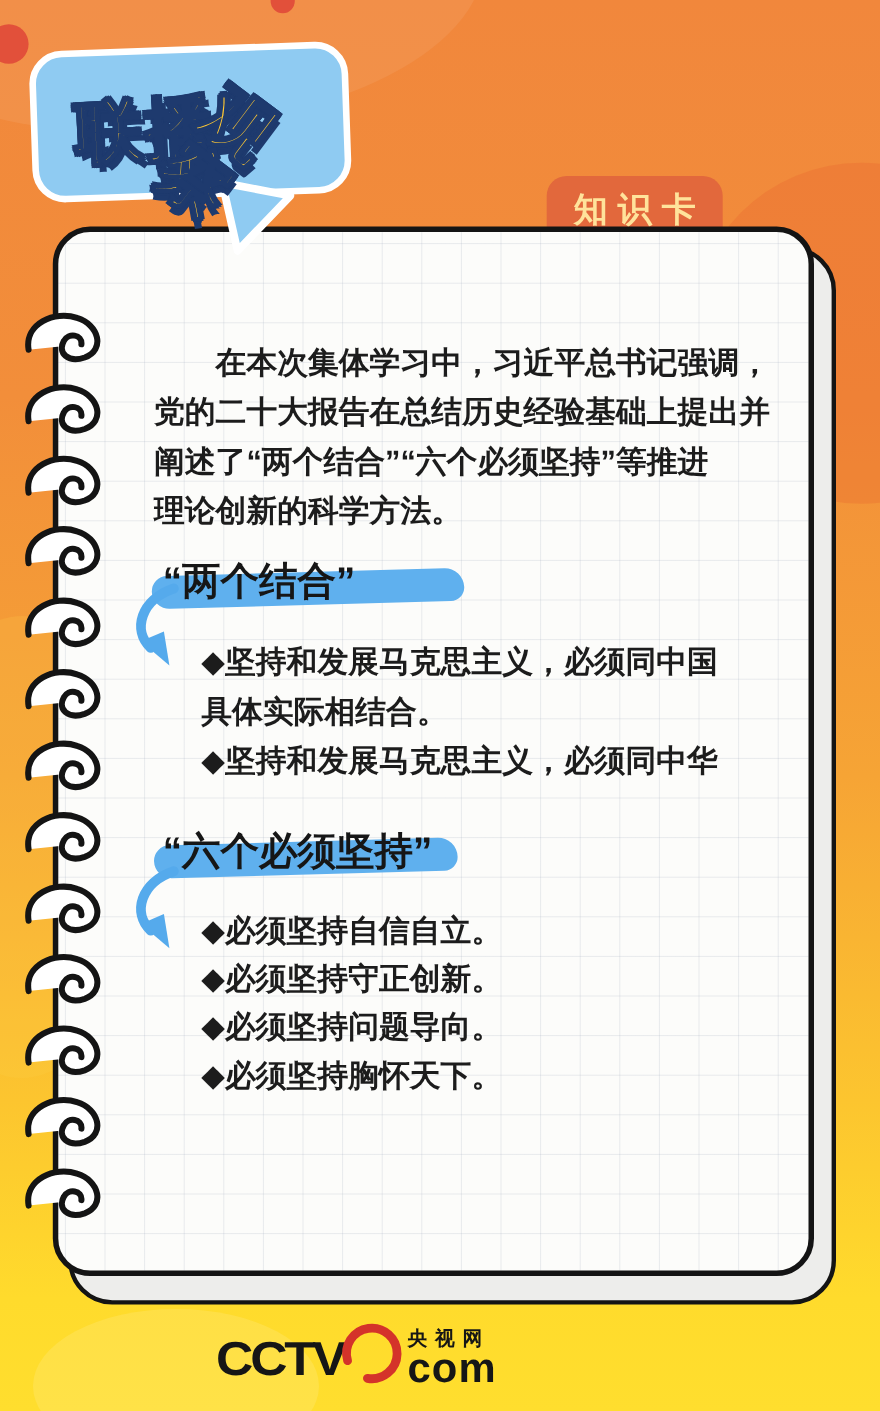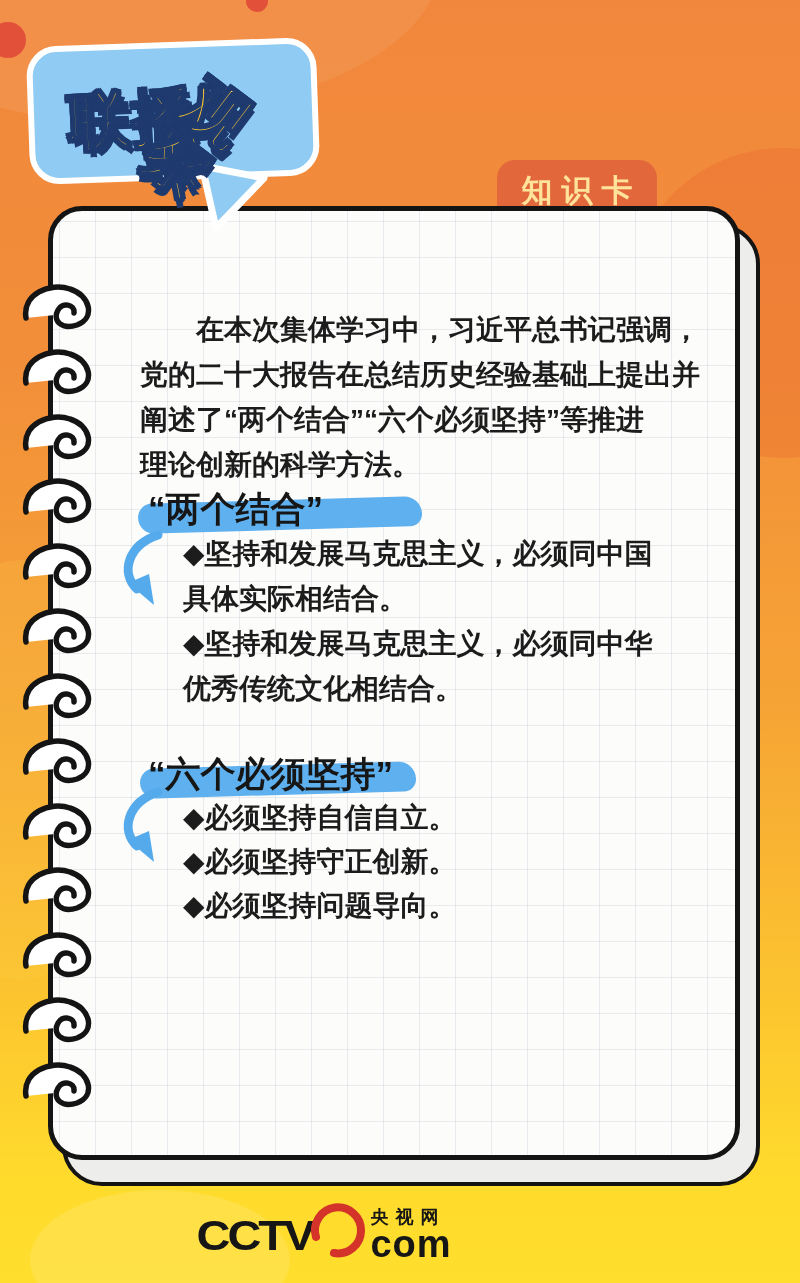--- a/index.html
+++ b/index.html
@@ -48,29 +48,29 @@
     flex-direction:column;justify-content:space-between;}
   .ring{width:84px;height:50px;}
 
   
   .intro{position:absolute;left:87px;top:96px;width:575px;color:#1C1C1C;
     font-size:28px;line-height:45px;font-weight:600;}
   .intro .ln{white-space:nowrap;}
   .intro .ln.indent{text-indent:56px;}
 
   .section{position:absolute;left:95px;}
-  .sec-1{top:276px;}
+  .sec-1{top:296px;}
   .sec-2{top:541px;}
   .sec-heading{position:relative;display:inline-block;font-size:35px;font-weight:900;color:#161616;line-height:44px;}
   .sec-heading .hl{position:absolute;top:13px;height:30px;background:#5FB0EE;border-radius:16px 20px 14px 18px;
     transform:rotate(-1.6deg);z-index:0;}
   .sec-1 .hl{left:-10px;width:284px;}
   .sec-2 .hl{left:-8px;width:276px;}
   .sec-heading .ht{position:relative;z-index:1;}
-  .sec-list{margin:0 0 0 35px;color:#1C1C1C;font-size:28px;font-weight:600;}
+  .sec-list{margin:28px 0 0 35px;color:#1C1C1C;font-size:28px;font-weight:600;}
   .sec-1 .sec-list{line-height:45px;}
   .sec-2 .sec-list{line-height:44px;}
   .sec-list .ln{white-space:nowrap;}
 
   .arrow{position:absolute;z-index:5;}
   .arrow-1{left:63px;top:318px;}
   .arrow-2{left:63px;top:575px;}
 
   
   .footer{position:absolute;left:0;top:1192px;width:648px;height:84px;z-index:5;
@@ -118,33 +118,33 @@
 
     <div class="section sec-1">
       <div class="sec-heading">
         <span class="hl"></span>
         <span class="ht">“两个结合”</span>
       </div>
       <div class="sec-list">
         <div class="ln">◆坚持和发展马克思主义，必须同中国</div>
         <div class="ln">具体实际相结合。</div>
         <div class="ln">◆坚持和发展马克思主义，必须同中华</div>
-        <div class="ln">优秀传统文化相结合。</div>
       </div>
     </div>
 
     <div class="section sec-2">
       <div class="sec-heading">
         <span class="hl"></span>
         <span class="ht">“六个必须坚持”</span>
       </div>
       <div class="sec-list">
         <div class="ln">◆必须坚持自信自立。</div>
         <div class="ln">◆必须坚持守正创新。</div>
         <div class="ln">◆必须坚持问题导向。</div>
+        <div class="ln">◆必须坚持胸怀天下。</div>
       </div>
     </div>
 
     <svg class="arrow arrow-1" width="56" height="80" viewBox="0 0 56 80">
       <path d="M42 6 C 12 16 4 44 21 60" fill="none" stroke="#55AAEC" stroke-width="9" stroke-linecap="round"></path>
       <polygon points="12,54 33,45 38,76" fill="#55AAEC"></polygon>
     </svg>
     <svg class="arrow arrow-2" width="56" height="80" viewBox="0 0 56 80">
       <path d="M42 6 C 12 16 4 44 21 60" fill="none" stroke="#55AAEC" stroke-width="9" stroke-linecap="round"></path>
       <polygon points="12,54 33,45 38,76" fill="#55AAEC"></polygon>

